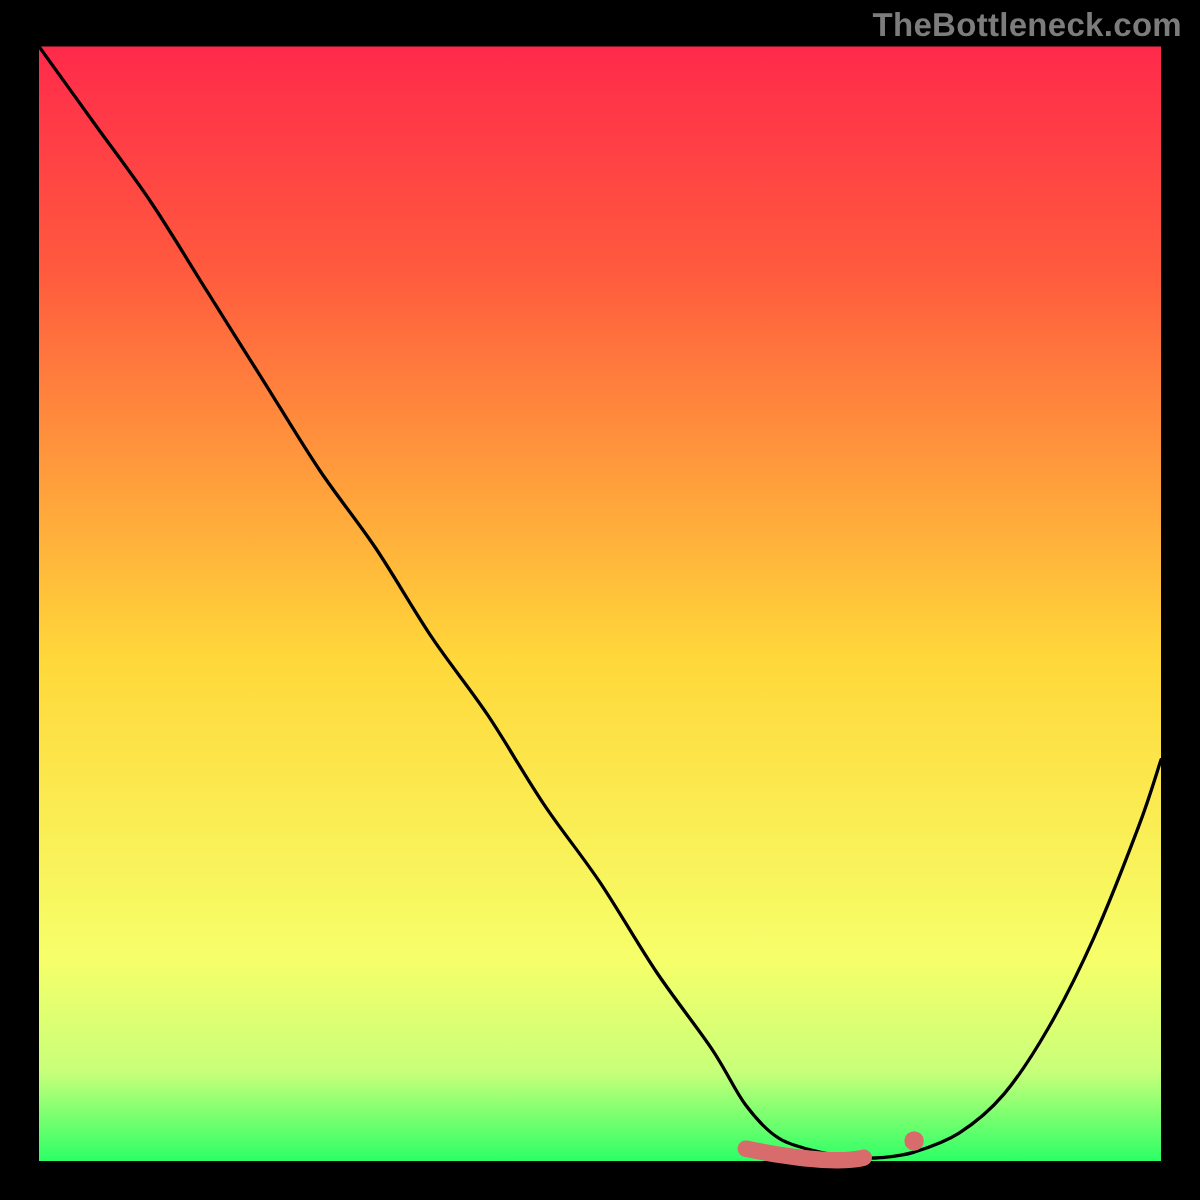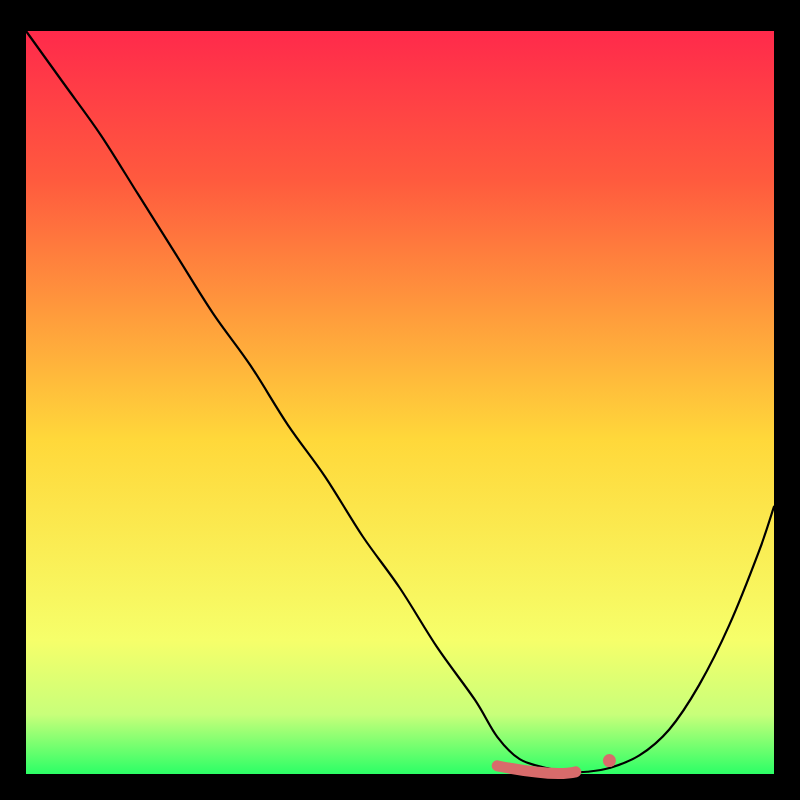--- a/index.html
+++ b/index.html
@@ -28,20 +28,21 @@
     display: block;
     position: absolute;
     left: 0;
     top: 0;
   }
 </style>
 </head>
 <body>
 
 <div class="stage">
+  <div class="watermark">TheBottleneck.com</div>
 
   <svg class="plot" width="800" height="800" viewBox="0 0 800 800">
     <defs>
       <linearGradient id="bg-grad" x1="0" y1="0" x2="0" y2="1">
         <stop id="g-top" offset="0%" stop-color="#ff2a4b"></stop>
         <stop id="g-t2" offset="20%" stop-color="#ff5a3e"></stop>
         <stop id="g-mid" offset="55%" stop-color="#ffd83a"></stop>
         <stop id="g-m2" offset="82%" stop-color="#f6ff6a"></stop>
         <stop id="g-m3" offset="92%" stop-color="#c8ff7a"></stop>
         <stop id="g-bot" offset="100%" stop-color="#2cff66"></stop>

